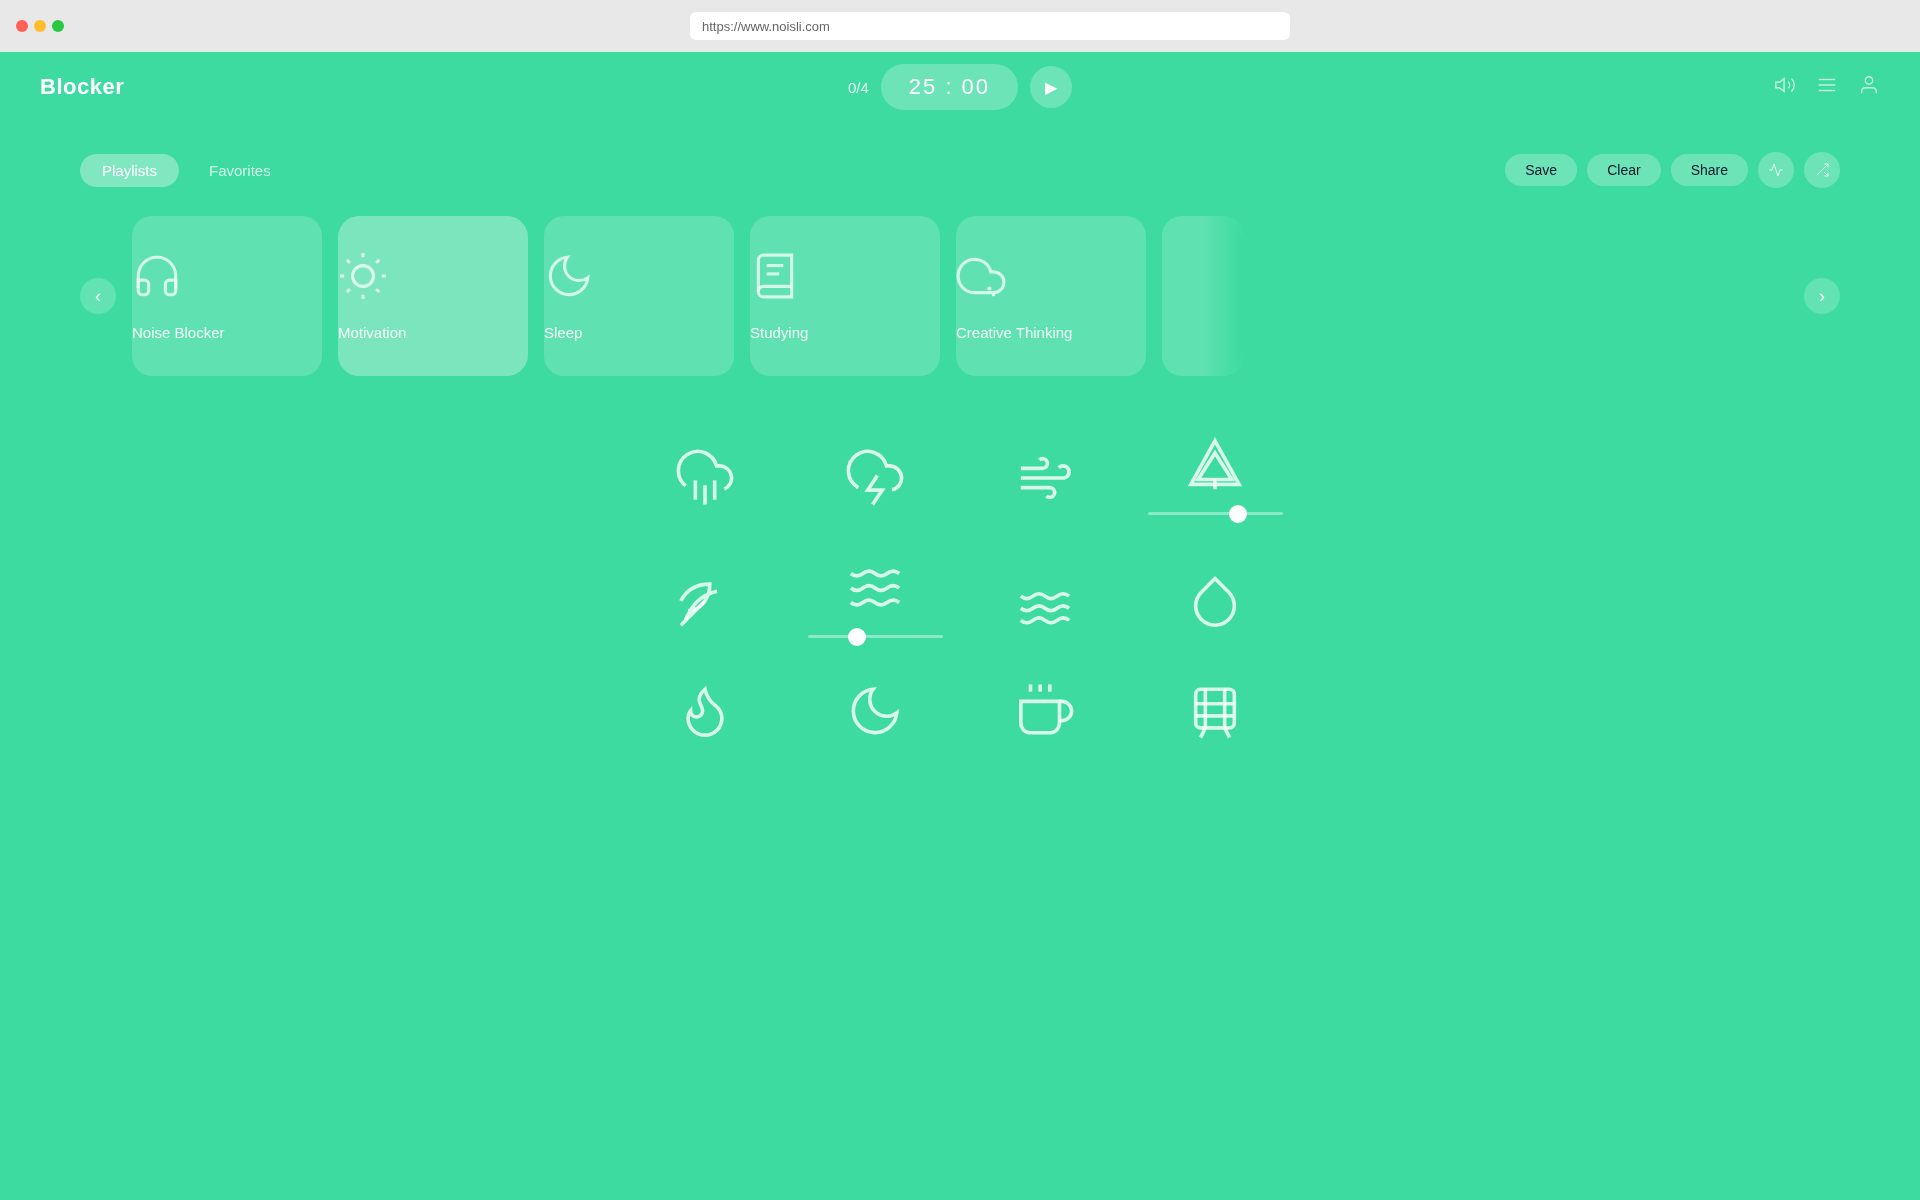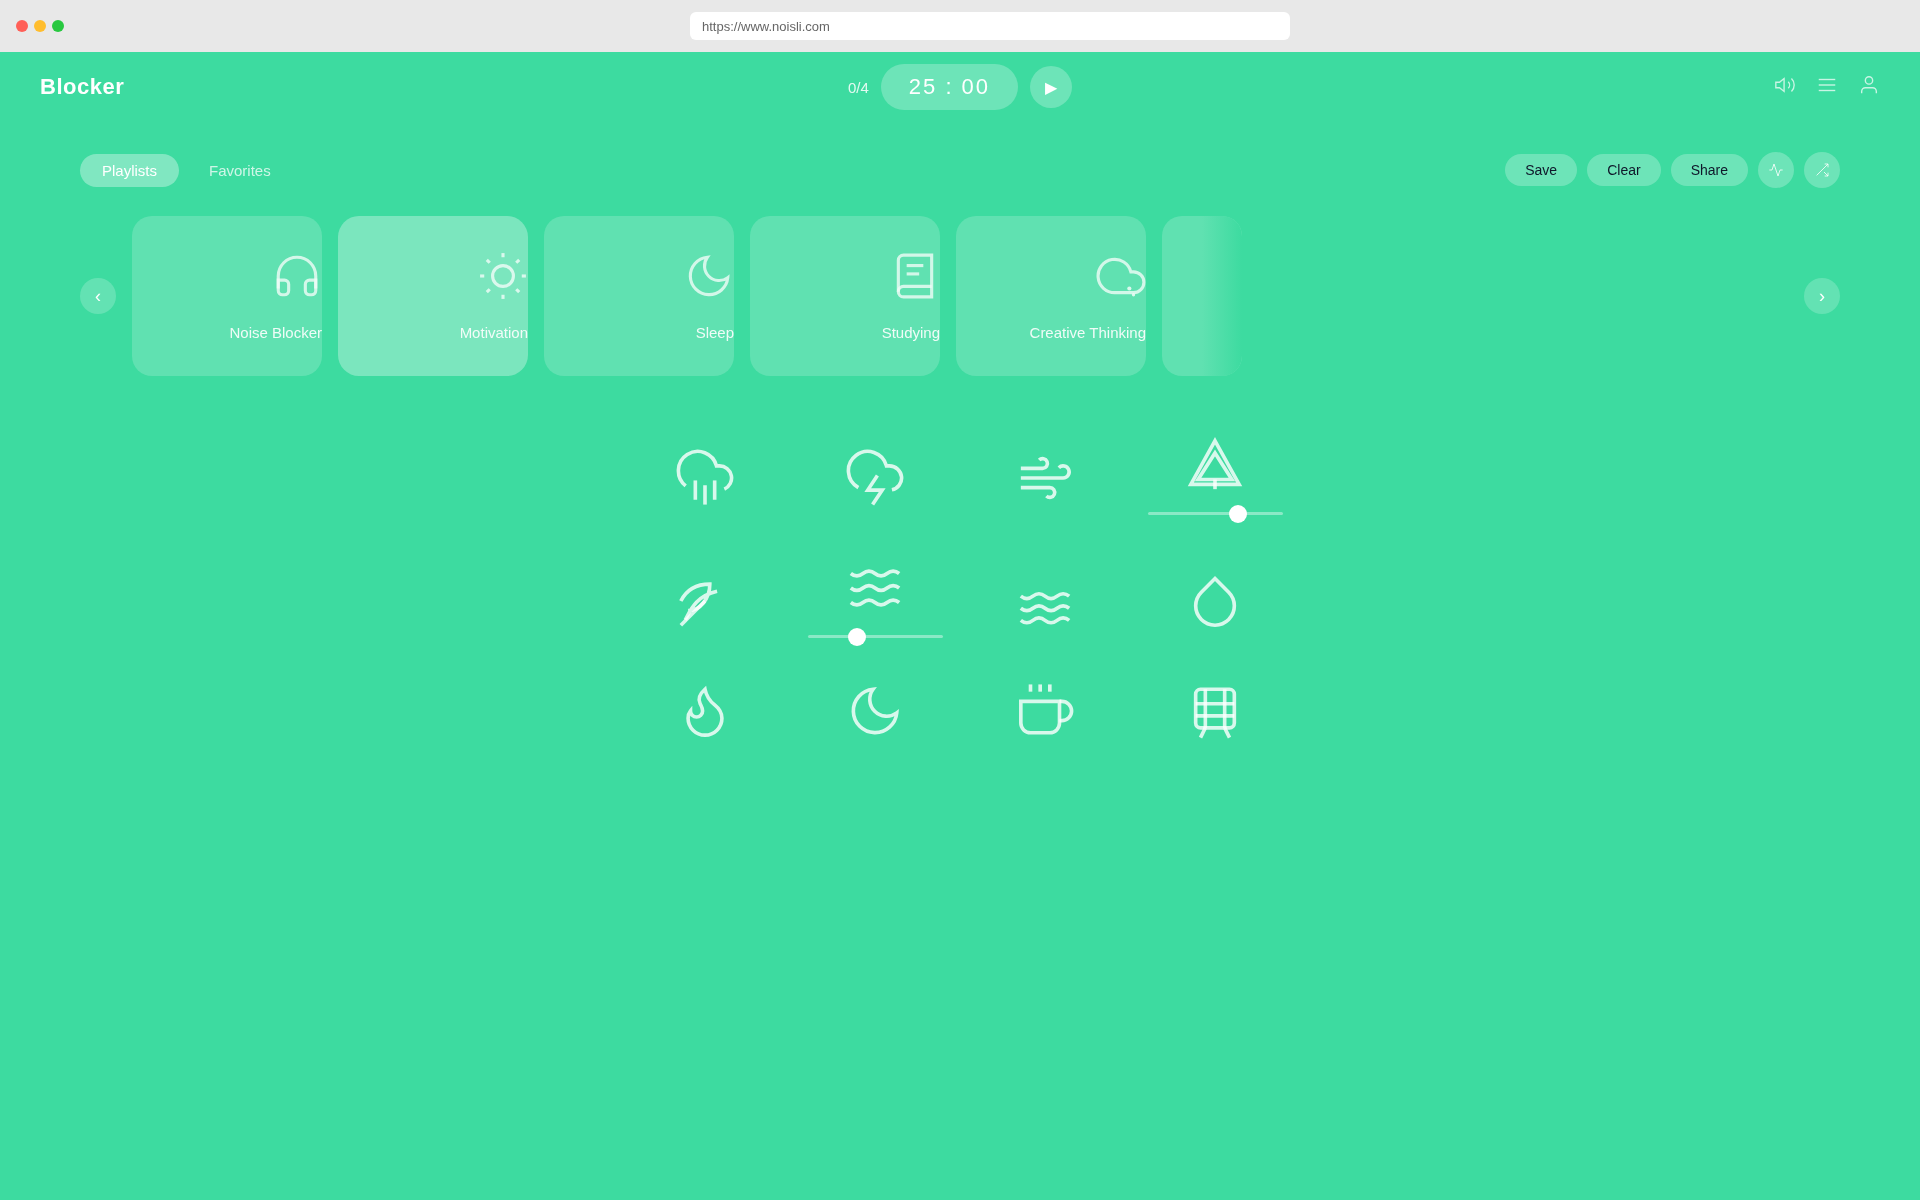--- a/index.html
+++ b/index.html
@@ -200,21 +200,21 @@
       padding: 0 16px;
     }
     .playlist-card {
       flex-shrink: 0;
       width: 190px;
       height: 160px;
       border-radius: 20px;
       background: rgba(255,255,255,0.18);
       display: flex;
       flex-direction: column;
-      align-items: flex-end;
+      align-items: flex-start;
       justify-content: center;
       gap: 14px;
       cursor: pointer;
       position: relative;
     }
     .playlist-card.active {
       background: rgba(255,255,255,0.32);
       border-radius: 21px;
     }
     .playlist-card.partial {

